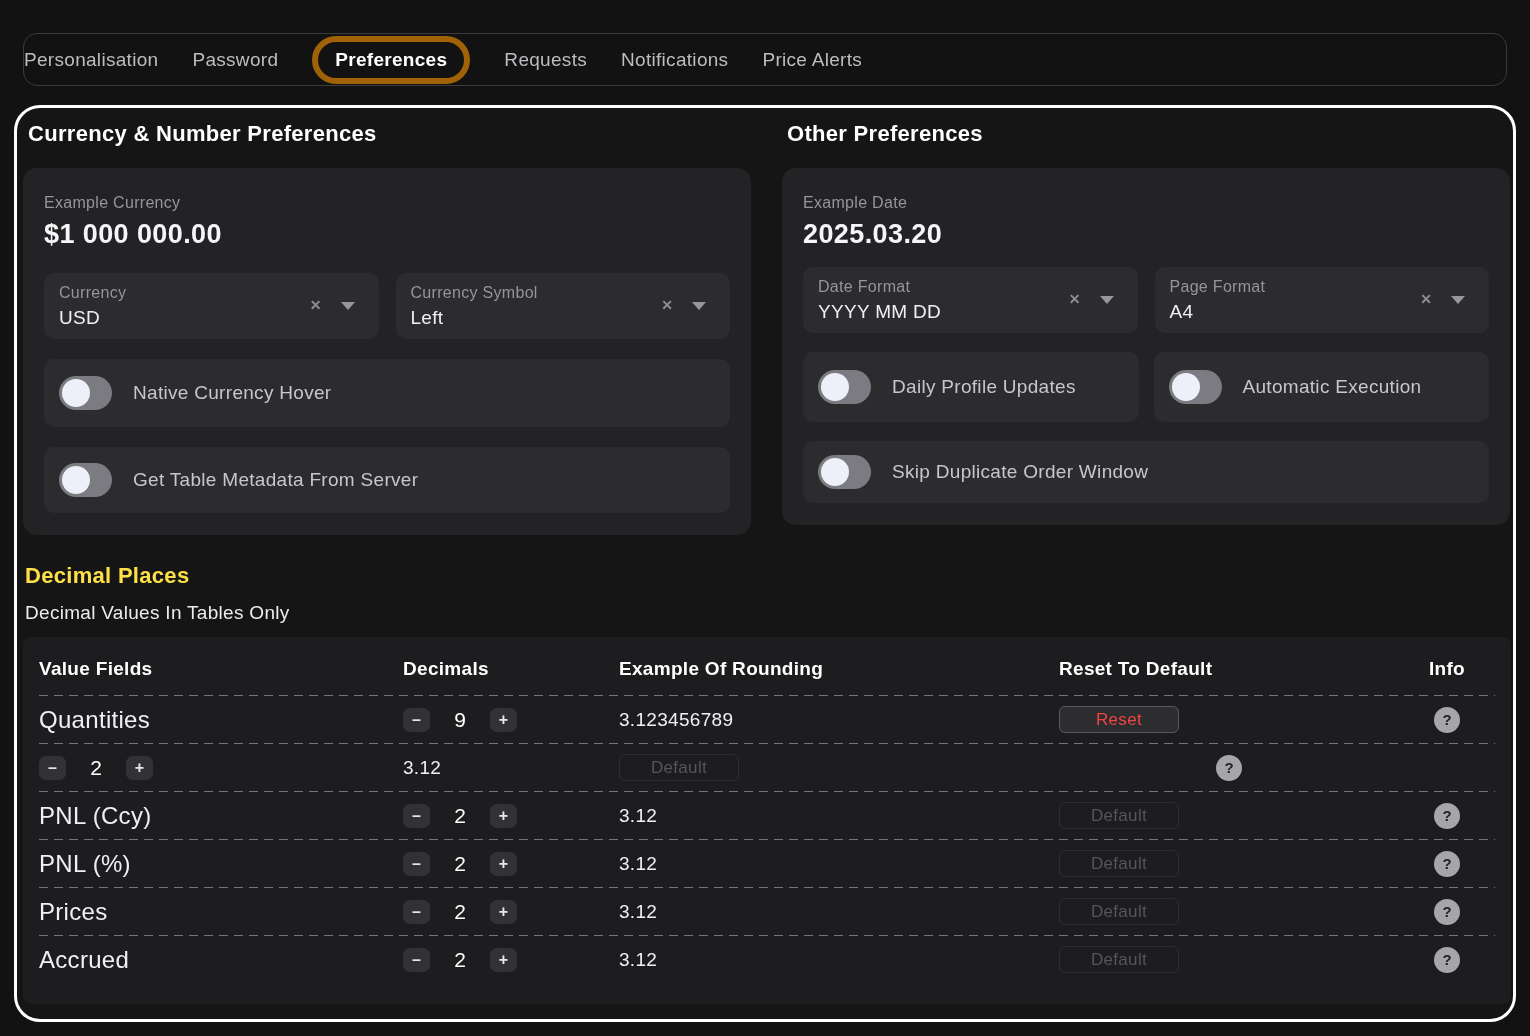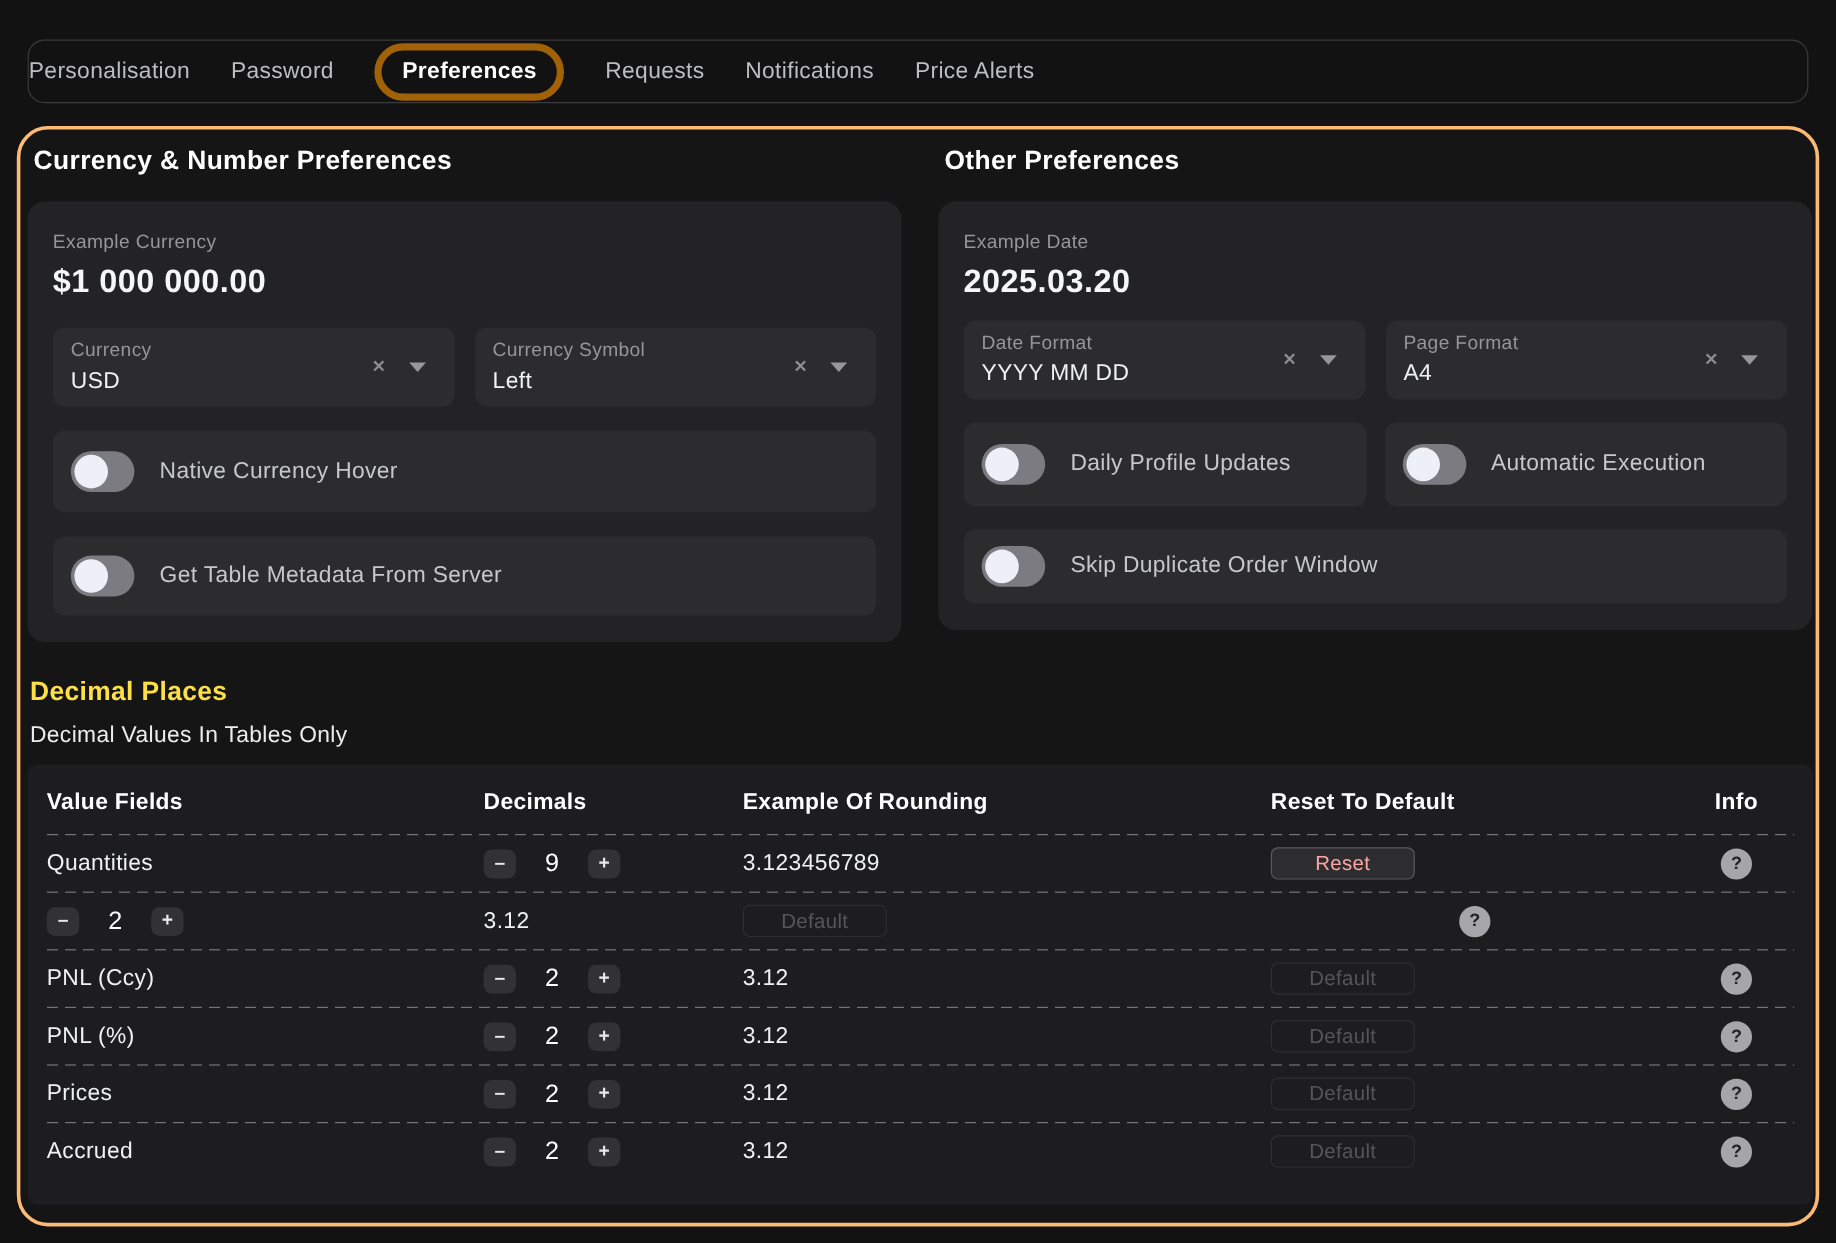--- a/index.html
+++ b/index.html
@@ -14,21 +14,21 @@
   }
   .tab { font-size:19px; color:#bcbdc0; letter-spacing:.3px; cursor:pointer; white-space:nowrap; }
   .tab.active {
     color:#ffffff; font-weight:bold;
     border:6px solid #a16207; border-radius:24px; padding:7px 17px;
   }
 
   
   .panel {
     position:absolute; left:14px; top:105px; width:1502px; height:917px;
-    border:3px solid #fdba74; border-radius:26px; background:#151515;
+    border:3px solid #ffffff; border-radius:26px; background:#151515;
   }
   .col { position:absolute; top:13px; width:728px; }
   .col-left { left:6px; }
   .col-right { left:765px; }
   .section-title { font-size:22px; font-weight:bold; color:#ffffff; letter-spacing:.3px; margin-left:5px; }
 
   .card {
     margin-top:21px; background:#232325; border-radius:14px; padding:26px 21px 22px 21px;
   }
   .ex-label { font-size:16px; color:#95959a; letter-spacing:.3px; }
@@ -76,33 +76,33 @@
     display:grid; grid-template-columns:364px 216px 440px 340px 96px;
     align-items:center; height:47px;
   }
   .t-row.head { height:37px; align-items:start; }
   .th { font-size:19px; font-weight:bold; color:#ffffff; letter-spacing:.3px; }
   .th.info { text-align:center; }
   .dashsep {
     height:1px;
     background-image:repeating-linear-gradient(90deg,#757577 0,#757577 9px,transparent 9px,transparent 15px);
   }
-  .td-field { font-size:19px; color:#eef0f2; letter-spacing:.3px; }
+  .td-field { font-size:24px; color:#eef0f2; letter-spacing:.3px; }
   .dec-cell { display:flex; align-items:center; gap:9px; }
   .step {
     width:27px; height:24px; border-radius:7px; background:#323235; border:none;
     color:#e8e8ea; font-size:16px; font-weight:bold; line-height:22px; text-align:center; cursor:pointer;
     font-family:"Liberation Sans", sans-serif;
   }
   .dec-num { width:42px; text-align:center; font-size:21px; color:#ffffff; }
   .td-example { font-size:19px; color:#eef0f2; letter-spacing:.3px; }
   .reset-btn {
     width:120px; height:27px; border-radius:6px; font-size:17px; letter-spacing:.3px;
     font-family:"Liberation Sans", sans-serif; cursor:pointer;
-    background:#2d2d30; border:1px solid #59595d; color:#fca5a5;
+    background:#2d2d30; border:1px solid #59595d; color:#ef4444;
   }
   .reset-btn.disabled {
     background:transparent; border:1px solid #2e2e31; color:#55555a; cursor:default;
   }
   .info-cell { display:flex; justify-content:center; }
   .info-icon {
     width:26px; height:26px; border-radius:50%; background:#a6a6aa;
     color:#222225; font-size:15px; font-weight:bold; display:flex;
     align-items:center; justify-content:center; cursor:pointer;
   }

